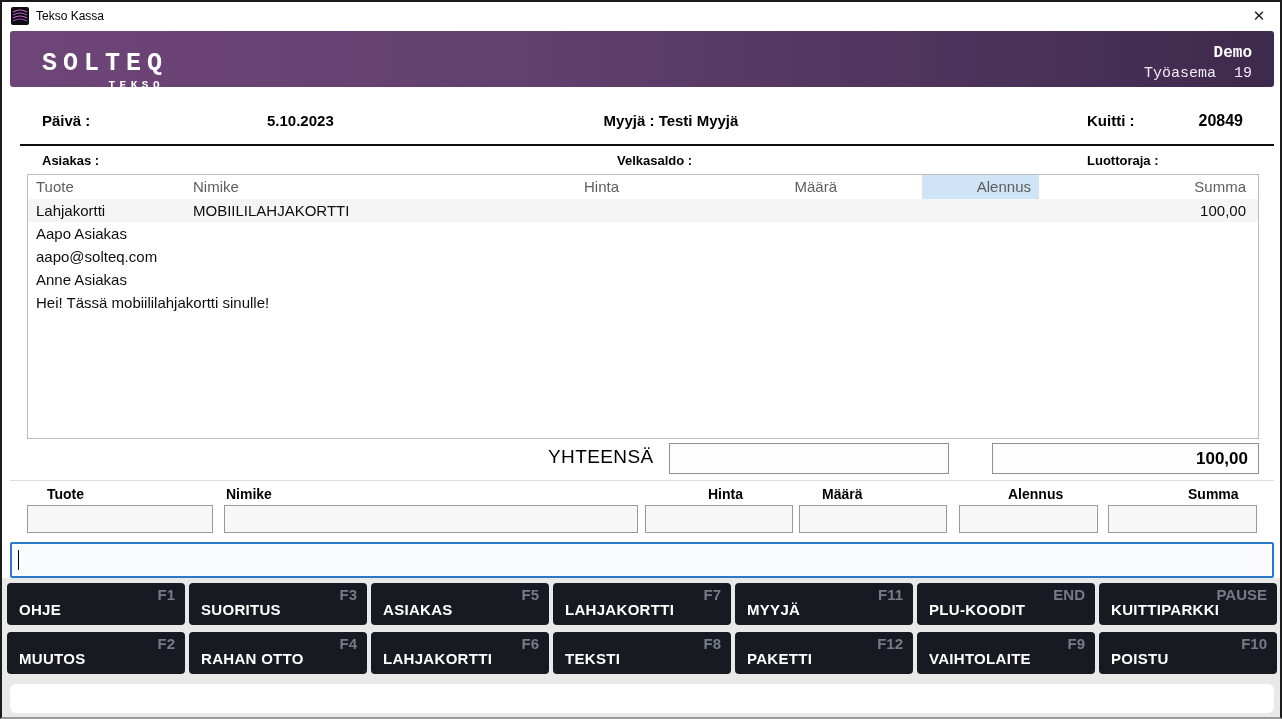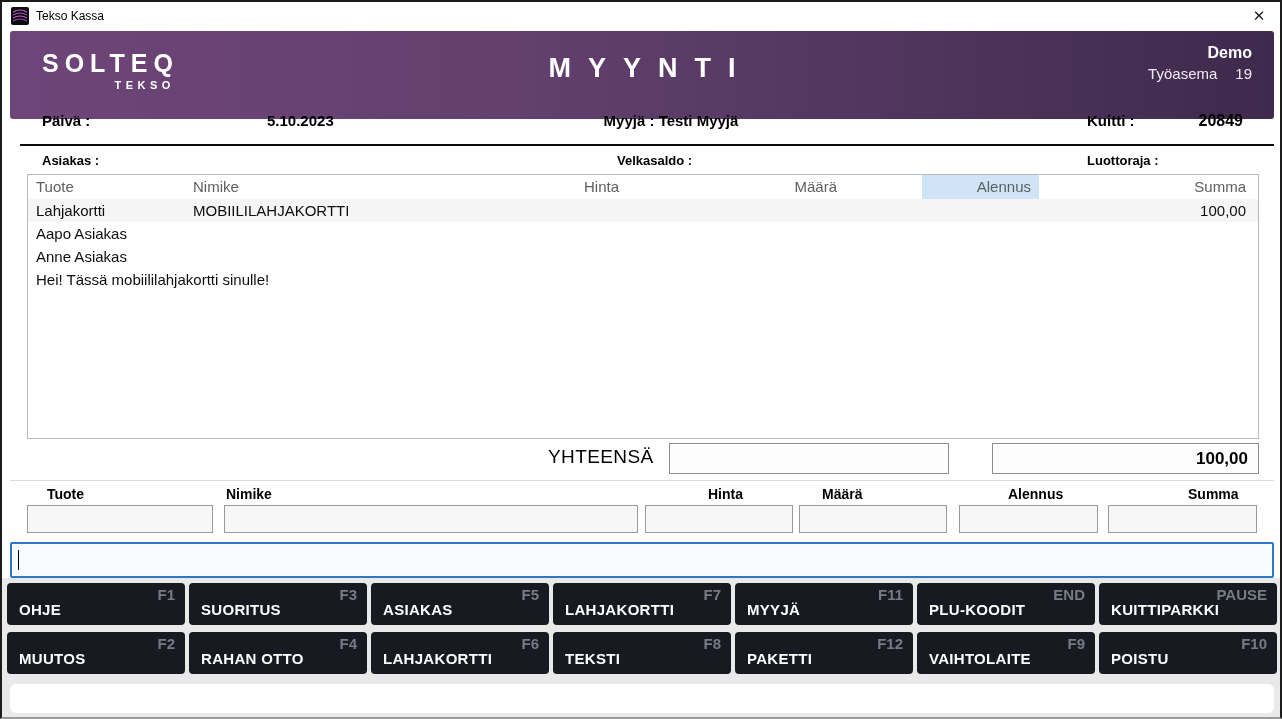--- a/index.html
+++ b/index.html
@@ -14,22 +14,22 @@
     overflow: hidden;
   }
   
   .titlebar { position:absolute; left:0; top:0; right:0; height:29px; background:#fff;border-radius:14px; }
   .app-icon { position:absolute; left:9px; top:5px; width:18px; height:18px; }
   .win-title { position:absolute; left:34px; top:7px; font-size:12px; color:#000; }
   .close-btn { position:absolute; right:8px; top:3px; width:26px; height:22px;
                font-size:15px; color:#1a1a1a; text-align:center; line-height:22px; cursor:pointer;
                font-weight:400; }
   
-  .banner { position:absolute; left:8px; top:29px; width:1264px; height:88px; border-radius:3px;
-            background: linear-gradient(90deg, #6e4578 0%, #63406e 40%, #3e2a4d 100%); }
+  .banner { position:absolute; left:8px; top:29px; width:1264px; height:56px; border-radius:3px;
+            background: linear-gradient(90deg, #6e4578 0%, #63406e 40%, #3e2a4d 100%); font-family: Liberation Mono, monospace; }
   .brand { position:absolute; left:32px; top:20px; color:#fff; }
   .brand-main { font-size:25px; font-weight:700; letter-spacing:6px; line-height:1; }
   .brand-sub { font-size:11px; font-weight:600; letter-spacing:4.5px; text-align:right; margin-top:3px; padding-right:4px; }
   .page-title { position:absolute; left:0; right:0; top:22px; text-align:center; color:#fff;
                 font-size:27px; font-weight:700; letter-spacing:17px; padding-left:17px; }
   .env-block { position:absolute; right:22px; top:13px; text-align:right; color:#fff; }
   .env-name { font-size:16px; font-weight:700; }
   .ws-line { font-size:15px; margin-top:3px; color:#efeaf4; }
   .ws-value { margin-left:18px; }
   
@@ -99,21 +99,20 @@
     </svg>
     <span class="win-title">Tekso Kassa</span>
     <div class="close-btn">✕</div>
   </div>
 
   <div class="banner">
     <div class="brand">
       <div class="brand-main">SOLTEQ</div>
       <div class="brand-sub">TEKSO</div>
     </div>
-    <div class="page-title">MYYNTI</div>
     <div class="env-block">
       <div class="env-name">Demo</div>
       <div class="ws-line">
         <span>Työasema</span><span class="ws-value">19</span>
       </div>
     </div>
   </div>
 
   <span class="lbl-b15" style="left:40px">Päivä :</span>
   <span class="lbl-b15" style="left:265px">5.10.2023</span>
@@ -140,20 +139,25 @@
       <span class="ct">Lahjakortti</span>
       <span class="cn">MOBIILILAHJAKORTTI</span>
       <span class="cs">100,00</span>
     </div>
     <div class="grow">
       <span class="ct">Aapo Asiakas</span>
       <span class="cn"></span>
       <span class="cs"></span>
     </div>
     <div class="grow">
+      <span class="ct">aapo@solteq.com</span>
+      <span class="cn"></span>
+      <span class="cs"></span>
+    </div>
+    <div class="grow">
       <span class="ct">Anne Asiakas</span>
       <span class="cn"></span>
       <span class="cs"></span>
     </div>
     <div class="grow">
       <span class="ct">Hei! Tässä mobiililahjakortti sinulle!</span>
       <span class="cn"></span>
       <span class="cs"></span>
     </div>
   </div>

